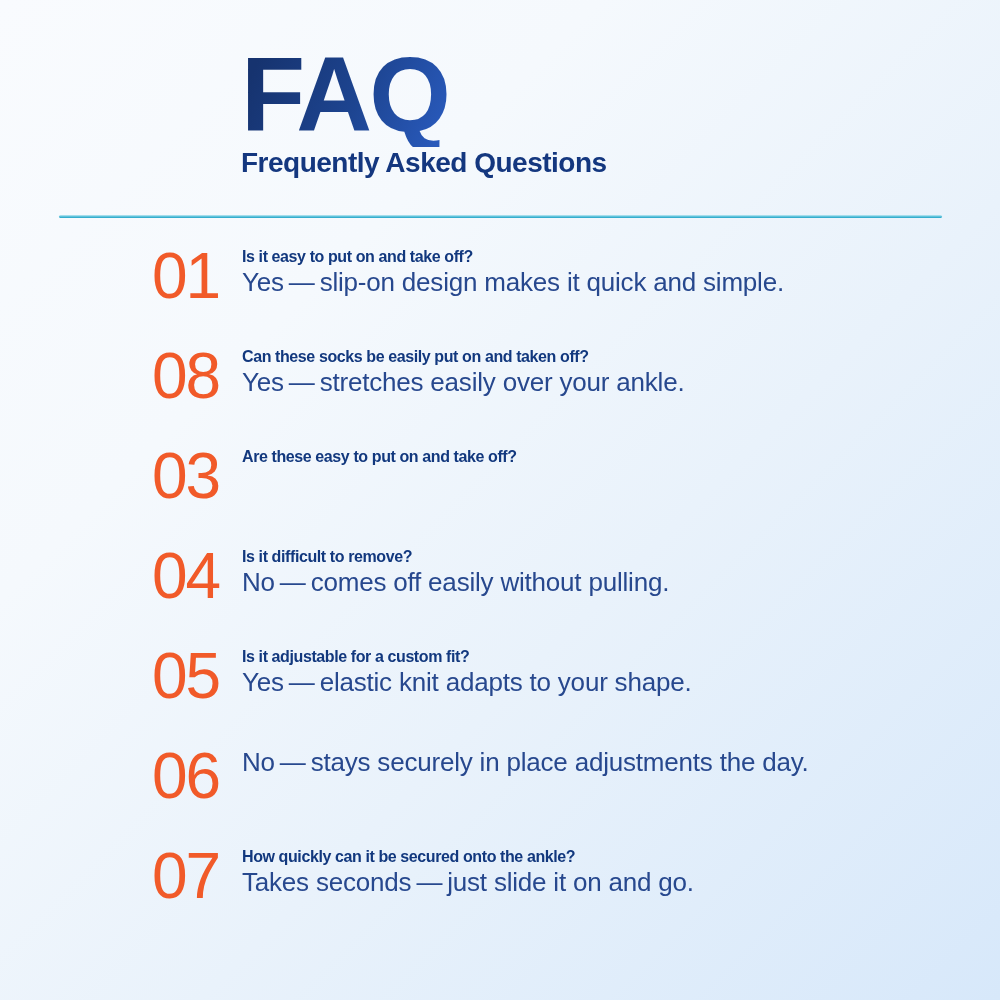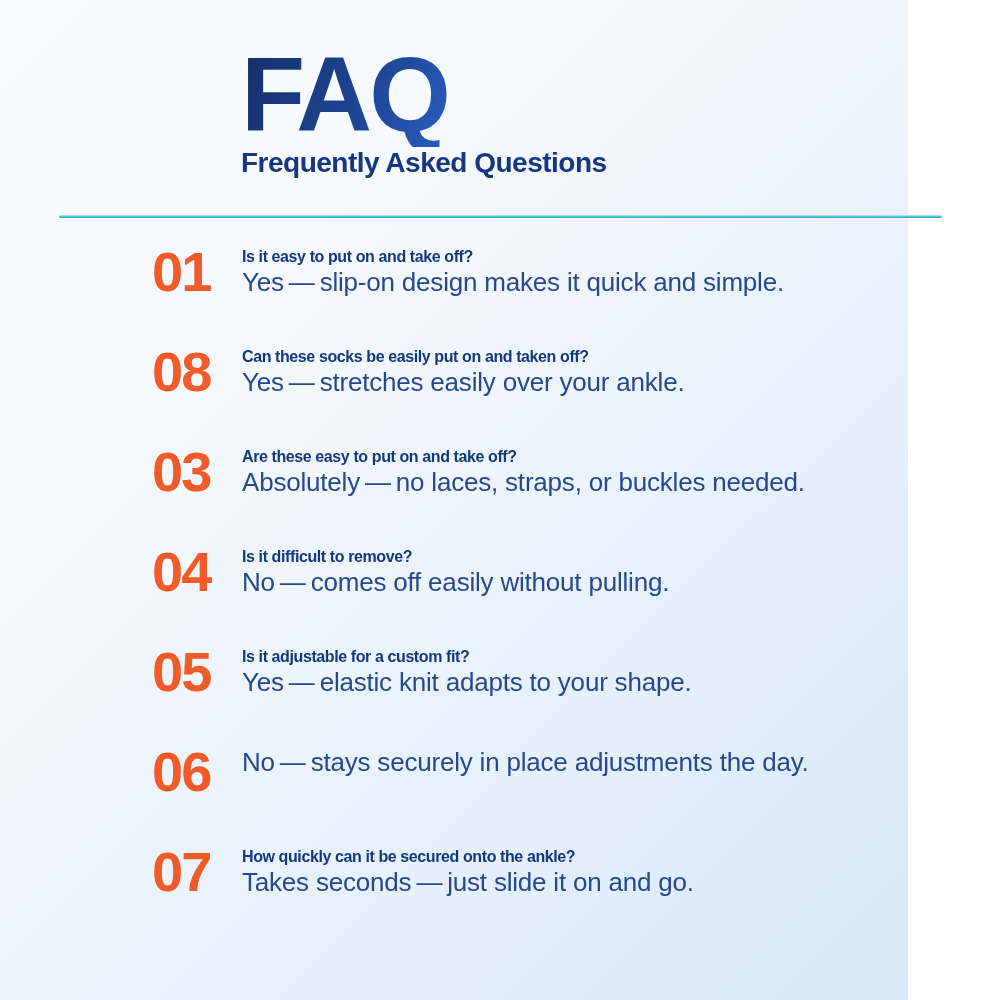--- a/index.html
+++ b/index.html
@@ -3,21 +3,21 @@
 <meta charset="utf-8">
 <style>
   * { margin: 0; padding: 0; box-sizing: border-box; }
   html, body { width: 1000px; height: 1000px; }
   body {
     font-family: "Liberation Sans", sans-serif;
     overflow: hidden;
   }
   .canvas {
     position: relative;
-    width: 908px;
+    width: 1000px;
     height: 1000px;
     background: linear-gradient(135deg, #f9fbfe 0%, #f5f9fd 30%, #e9f2fb 60%, #d7e8fa 100%);
   }
   .header {
     position: absolute;
     left: 241px;
     top: 42px;
   }
   .title {
     font-size: 105px;
@@ -57,22 +57,22 @@
     position: relative;
     padding-left: 90px;
     min-height: 60px;
     margin-bottom: 40px;
   }
   .faq-number {
     position: absolute;
     left: 0;
     top: -4px;
     width: 80px;
-    font-size: 56px;
-    font-weight: bold;
+    font-size: 64px;
+    font-weight: normal;
     letter-spacing: -2px;
     color: #F15A29;
     line-height: 1;
   }
   .faq-question {
     font-size: 16px;
     font-weight: bold;
     letter-spacing: -0.4px;
     line-height: 1.08;
     color: #12387e;
@@ -107,21 +107,20 @@
 
     <div class="faq-item">
       <div class="faq-number">08</div>
       <div class="faq-question">Can these socks be easily put on and taken off?</div>
       <div class="faq-answer">Yes — stretches easily over your ankle.</div>
     </div>
 
     <div class="faq-item">
       <div class="faq-number">03</div>
       <div class="faq-question">Are these easy to put on and take off?</div>
-      <div class="faq-answer">Absolutely — no laces, straps, or buckles needed.</div>
     </div>
 
     <div class="faq-item">
       <div class="faq-number">04</div>
       <div class="faq-question">Is it difficult to remove?</div>
       <div class="faq-answer">No — comes off easily without pulling.</div>
     </div>
 
     <div class="faq-item">
       <div class="faq-number">05</div>

